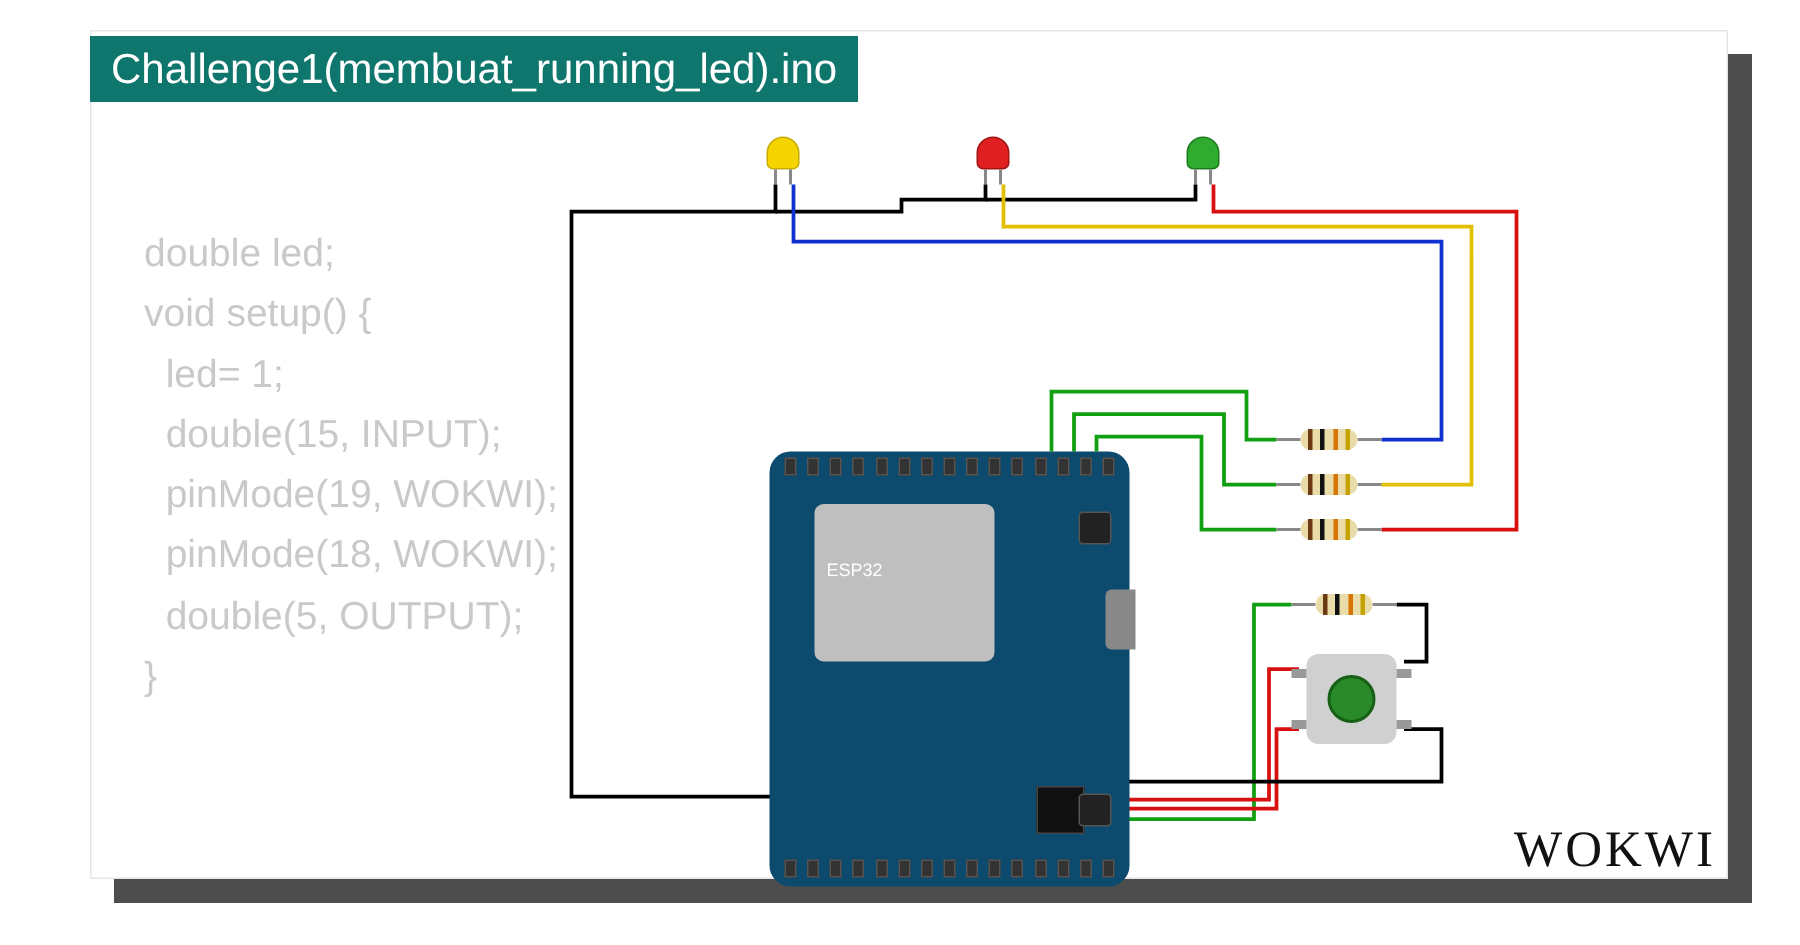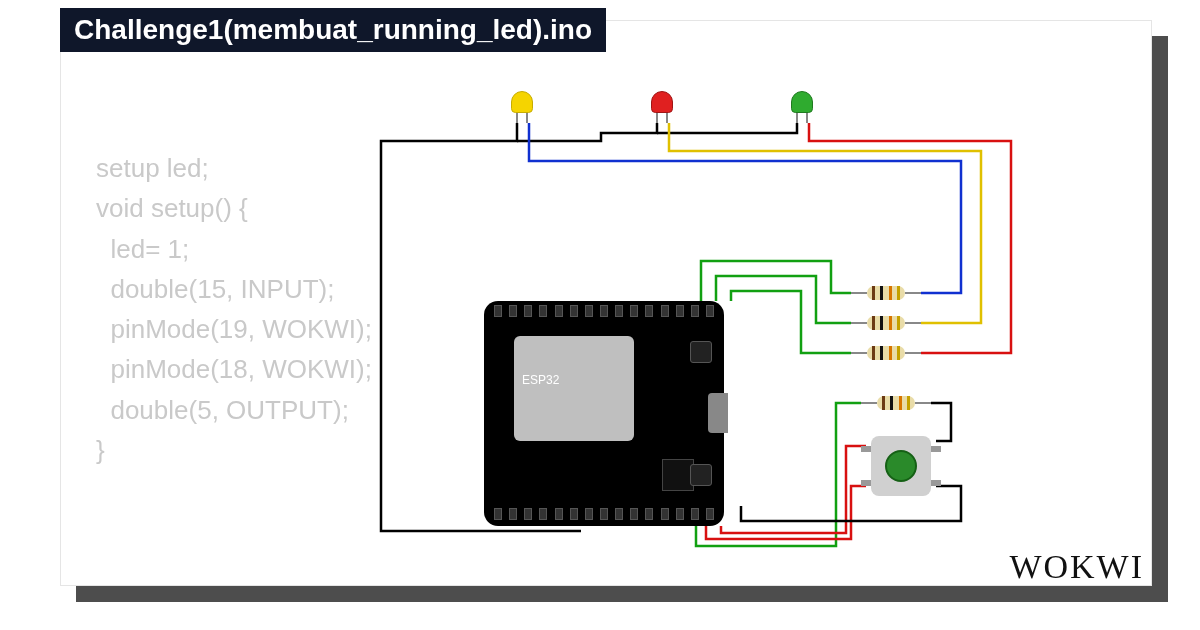--- a/index.html
+++ b/index.html
@@ -19,26 +19,26 @@
   }
   .card {
     position: absolute;
     left: 60px; top: 20px;
     width: 1092px; height: 566px;
     background: #fff;
     border: 1px solid #e5e5e5;
   }
   .title-bar {
     position: absolute;
-    left: 60px; top: 8px;
+    left: 60px; top: 24px;
     padding: 6px 14px;
-    background: #0f172a;
+    background: #0f766e;
     color: #fff;
     font-size: 28px;
-    font-weight: 700;
+    font-weight: 400;
   }
   .code-block {
     position: absolute;
     left: 96px; top: 148px;
     color: #c9c9c9;
     font-size: 26px;
     line-height: 1.55;
     white-space: pre;
     font-family: Arial, Helvetica, sans-serif;
   }
@@ -52,23 +52,23 @@
     font-weight: 500;
   }
   .diagram {
     position: absolute;
     left: 300px; top: 70px;
     width: 820px; height: 460px;
   }
   
   .board {
     position: absolute;
-    left: 123px; top: 210px;
-    width: 240px; height: 225px;
-    background: #000000;
+    left: 152px; top: 210px;
+    width: 240px; height: 290px;
+    background: #0c4a6e;
     border-radius: 14px;
   }
   .board .pins-top, .board .pins-bot {
     position: absolute; left: 10px; right: 10px; height: 14px;
     display: flex; justify-content: space-between;
   }
   .board .pins-top { top: 4px; }
   .board .pins-bot { bottom: 4px; }
   .board .pin {
     width: 8px; height: 12px; background: #333; border: 1px solid #555;
@@ -296,21 +296,21 @@
         <div class="pin p4"></div>
       <div class="cap"></div>
     </div>
 
   </div>
 
 </div>
 
 <div class="title-bar">Challenge1(membuat_running_led).ino</div>
 
-<div class="code-block"><span>setup led;</span>
+<div class="code-block"><span>double led;</span>
 <span>void setup() {</span>
 <span>  led= 1;</span>
 <span>  double(15, INPUT);</span>
 <span>  pinMode(19, WOKWI);</span>
 <span>  pinMode(18, WOKWI);</span>
 <span>  double(5, OUTPUT);</span>
 <span>}</span></div>
 
 <div class="logo">WOKWI</div>
 

